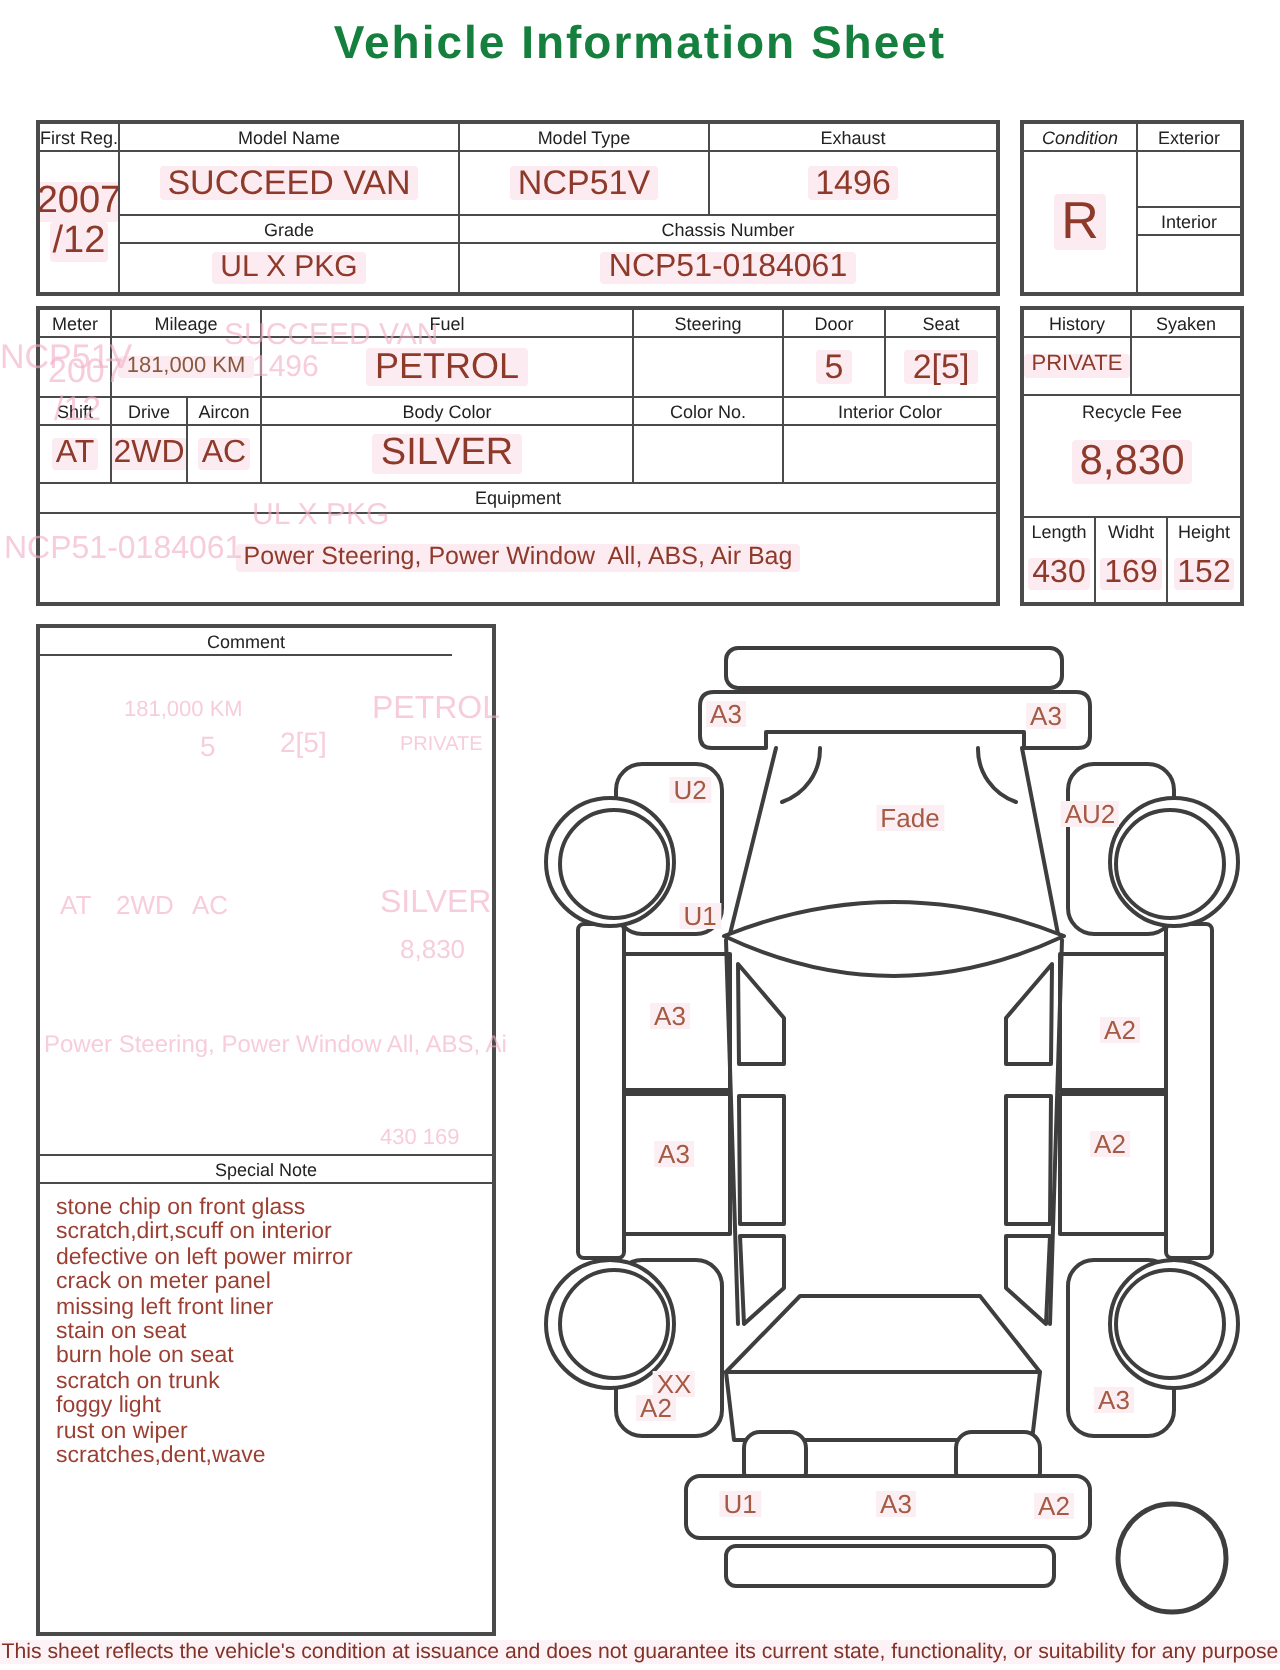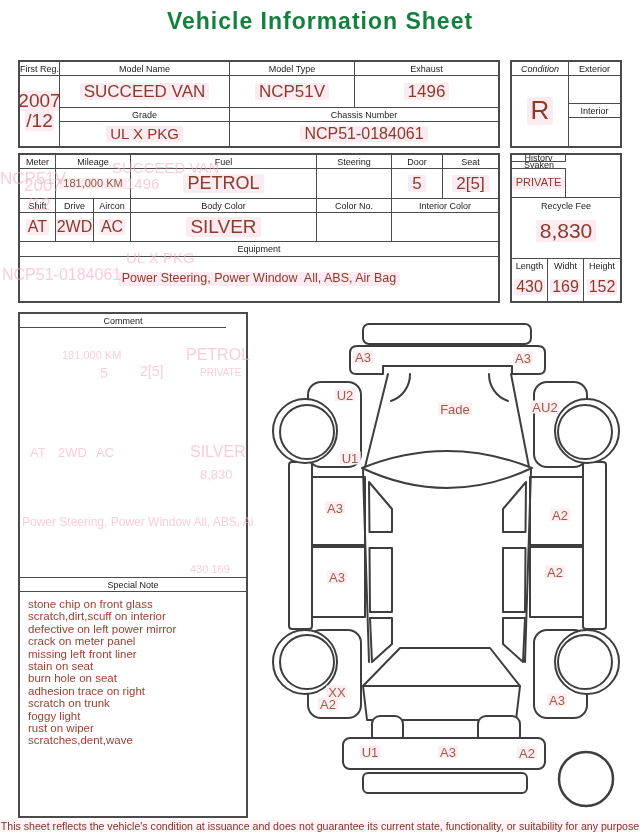--- a/index.html
+++ b/index.html
@@ -105,21 +105,21 @@
     </div>
     <div class="row" style="height:15px;">
       <div class="fc hl bb" style="width:478px;">Equipment</div>
     </div>
     <div class="row" style="height:44px;">
       <div class="fc eq-val" style="width:478px;"><span class="val" style="font-size:12.5px;">Power Steering, Power Window  All, ABS, Air Bag</span></div>
     </div>
   </div>
 
   <div class="box" style="left:510px; top:153px; width:112px; height:150px;">
-    <div class="row" style="height:14px;flex-direction:column;">
+    <div class="row" style="height:14px;">
       <div class="fc hl bb br" style="width:54px;">History</div>
       <div class="fc hl bb" style="width:54px;">Syaken</div>
     </div>
     <div class="row" style="height:29px;">
       <div class="fc bb br" style="width:54px;"><span class="val" style="font-size:11px;">PRIVATE</span></div>
       <div class="fc bb" style="width:54px;"></div>
     </div>
     <div class="row" style="height:16px;">
       <div class="fc hl" style="width:108px;">Recycle Fee</div>
     </div>
@@ -143,21 +143,20 @@
     <div style="position:absolute;left:0;top:14px;width:226px;height:249px;"></div>
     <div class="cell hl bt bb" style="left:0;top:263px;width:226px;height:15px;">Special Note</div>
     <div style="position:absolute;left:0;top:278px;width:226px;height:224px;padding-top:6px;">
         <div class="note-line">stone chip on front glass</div>
         <div class="note-line">scratch,dirt,scuff on interior</div>
         <div class="note-line">defective on left power mirror</div>
         <div class="note-line">crack on meter panel</div>
         <div class="note-line">missing left front liner</div>
         <div class="note-line">stain on seat</div>
         <div class="note-line">burn hole on seat</div>
-        <div class="note-line">adhesion trace on right</div>
         <div class="note-line">scratch on trunk</div>
         <div class="note-line">foggy light</div>
         <div class="note-line">rust on wiper</div>
         <div class="note-line">scratches,dent,wave</div>
       </div>
   </div>
 
   <div style="position:absolute;left:255px;top:312px;width:385px;height:500px;">
     <svg width="385" height="500" viewBox="0 0 385 500">
       <g fill="#ffffff" stroke="#3e3e3e" stroke-width="2" stroke-linejoin="round" stroke-linecap="round">

